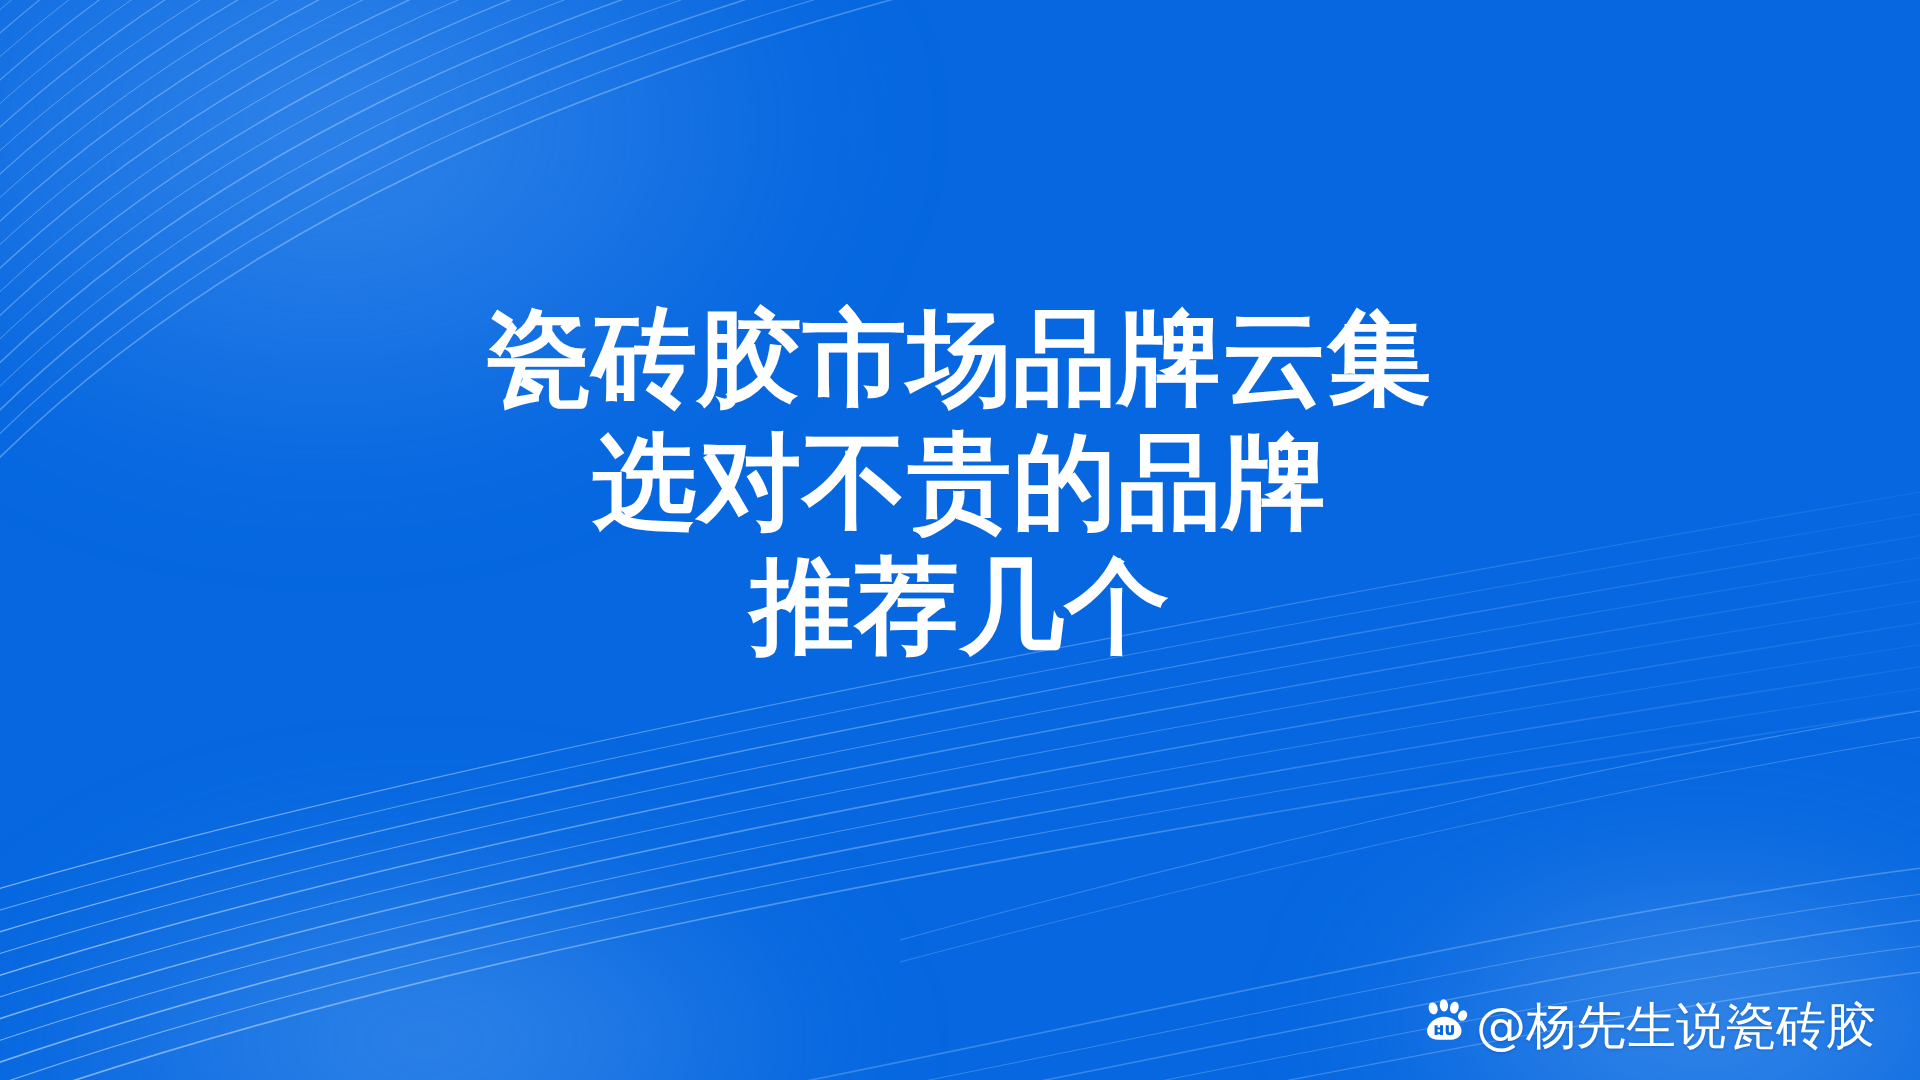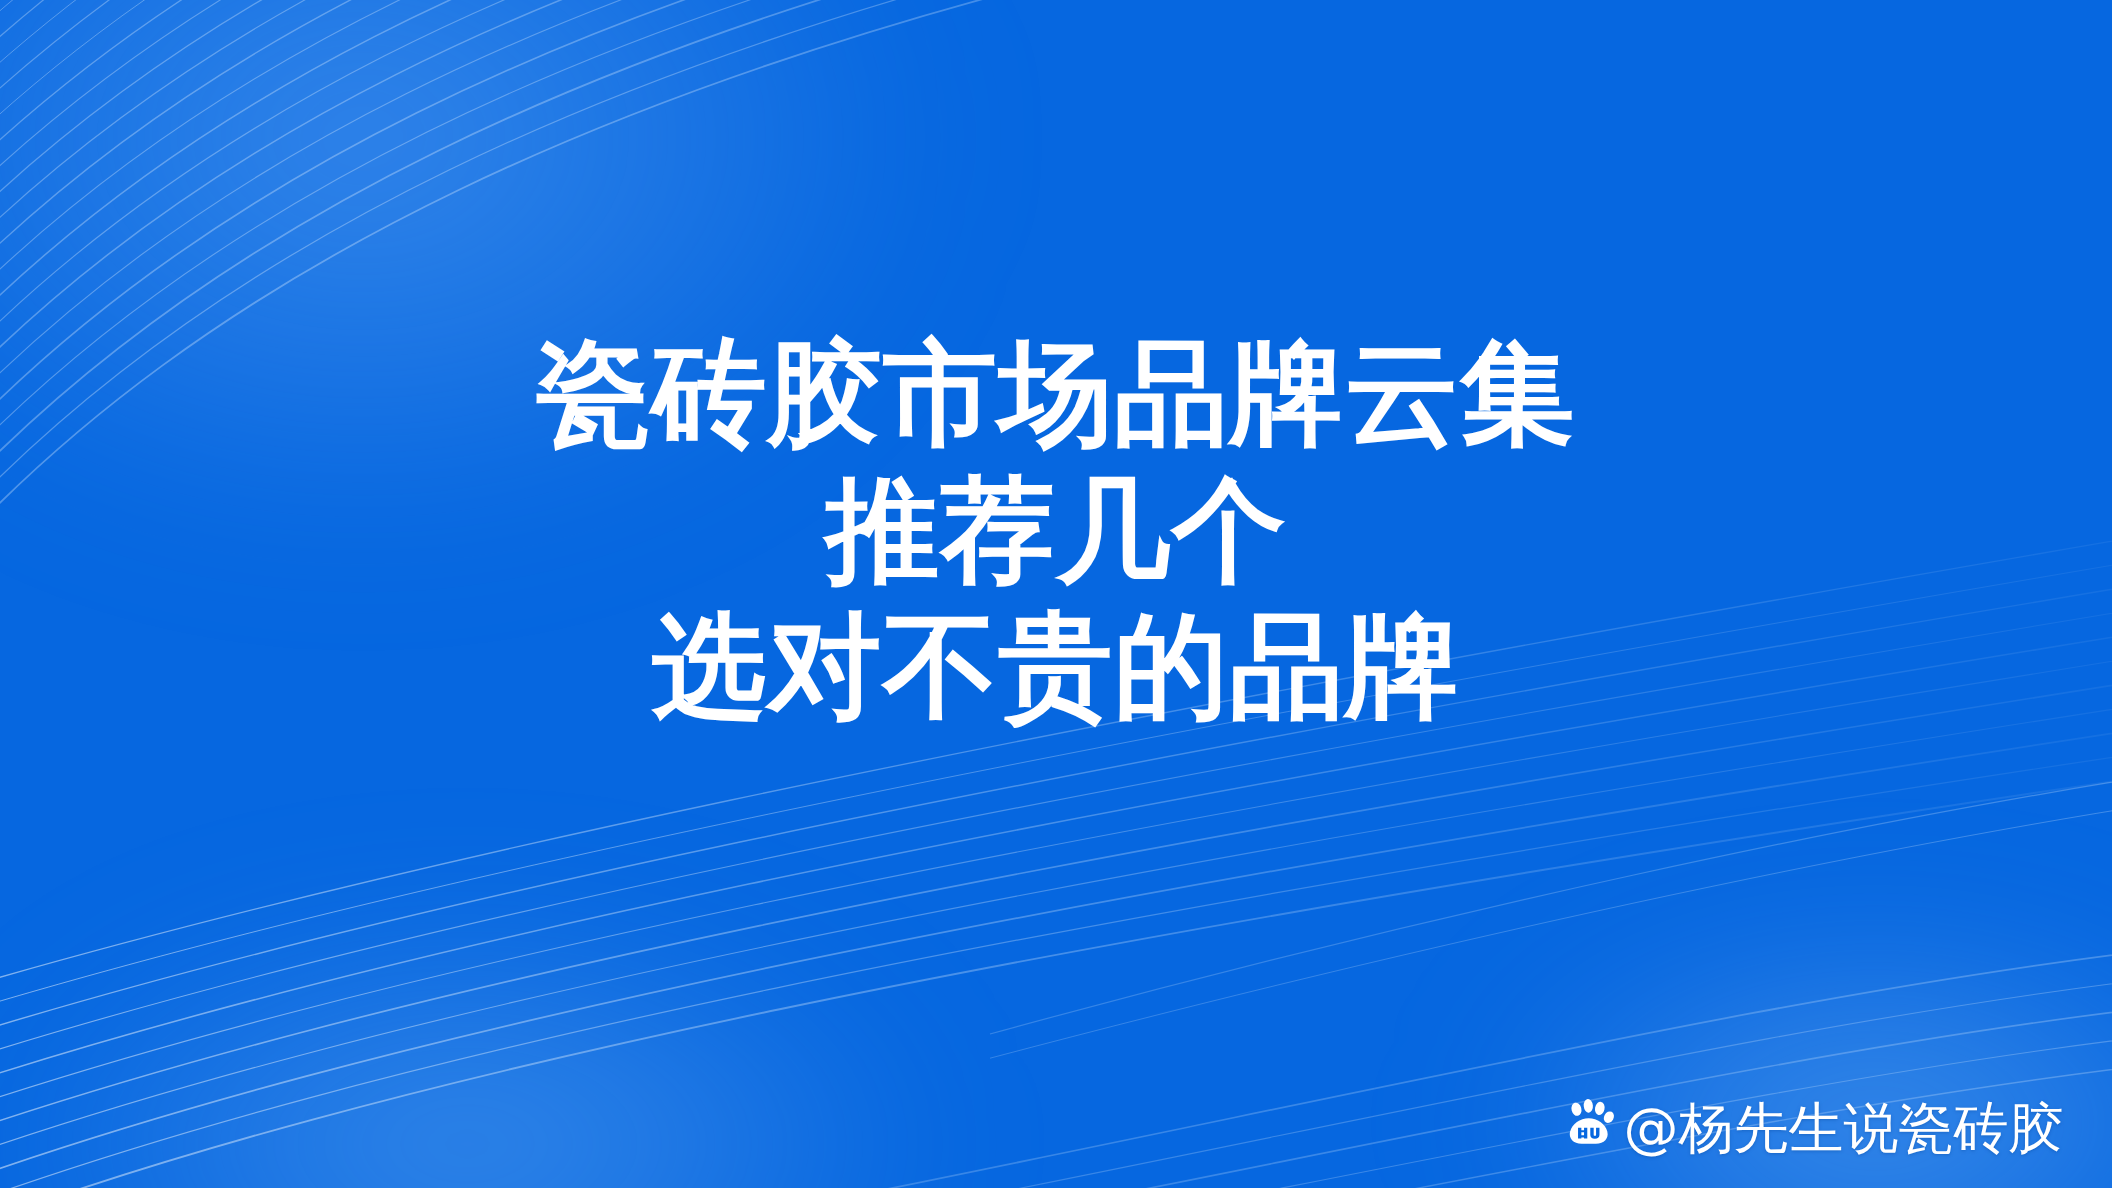--- a/index.html
+++ b/index.html
@@ -179,22 +179,22 @@
         <path d="M 1990,938 C 1620,978 1180,1084 560,1196" stroke-width="1"></path>
         <path d="M 1990,964 C 1620,1004 1180,1108 560,1218" stroke-width="1.3"></path>
         <path d="M 1990,700 C 1700,744 1300,830 900,940" stroke-width="1.1"></path>
         <path d="M 1990,726 C 1700,770 1300,856 900,962" stroke-width="0.9"></path>
       </g>
     </svg>
   </div>
 
   <div class="title-block">
     <div class="title-line">瓷砖胶市场品牌云集</div>
+    <div class="title-line">选对不贵的品牌</div>
     <div class="title-line">推荐几个</div>
-    <div class="title-line">选对不贵的品牌</div>
   </div>
 
   <div class="watermark">
     <svg class="wm-logo" viewBox="0 0 64 64">
       <g fill="#ffffff">
         <ellipse cx="15.5" cy="14.5" rx="6.2" ry="8.4" transform="rotate(-14 15.5 14.5)"></ellipse>
         <ellipse cx="30.5" cy="10.2" rx="5.8" ry="8.6" transform="rotate(-5 30.5 10.2)"></ellipse>
         <ellipse cx="45" cy="13.4" rx="6.0" ry="8.4" transform="rotate(12 45 13.4)"></ellipse>
         <ellipse cx="56.5" cy="24.5" rx="6.0" ry="7.6" transform="rotate(28 56.5 24.5)"></ellipse>
         <path d="M31 26c11 0 21 7.5 23.5 16.5C56.8 51 50.5 58 40 58H22C11.5 58 5.2 51 7.5 42.5 10 33.5 20 26 31 26z"></path>

